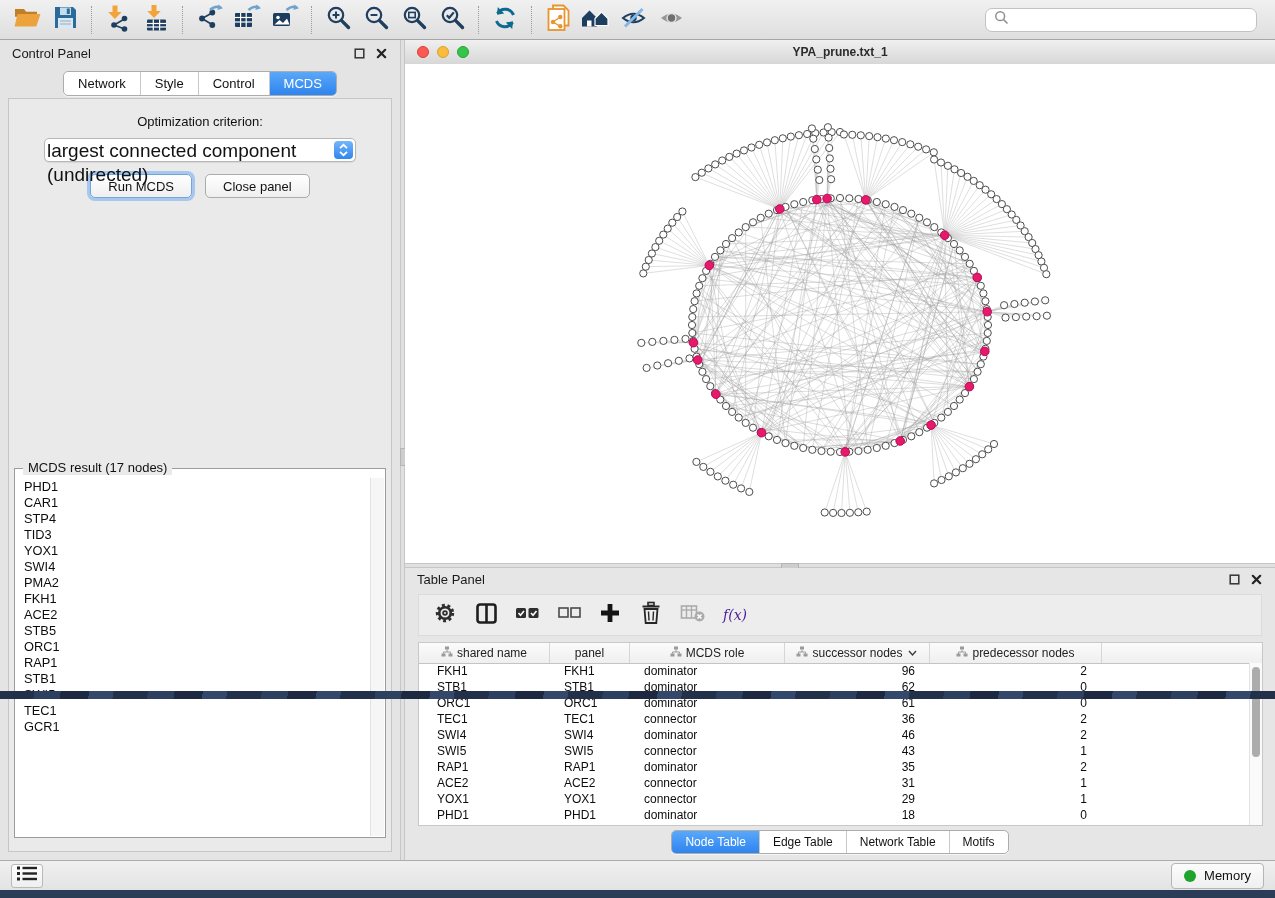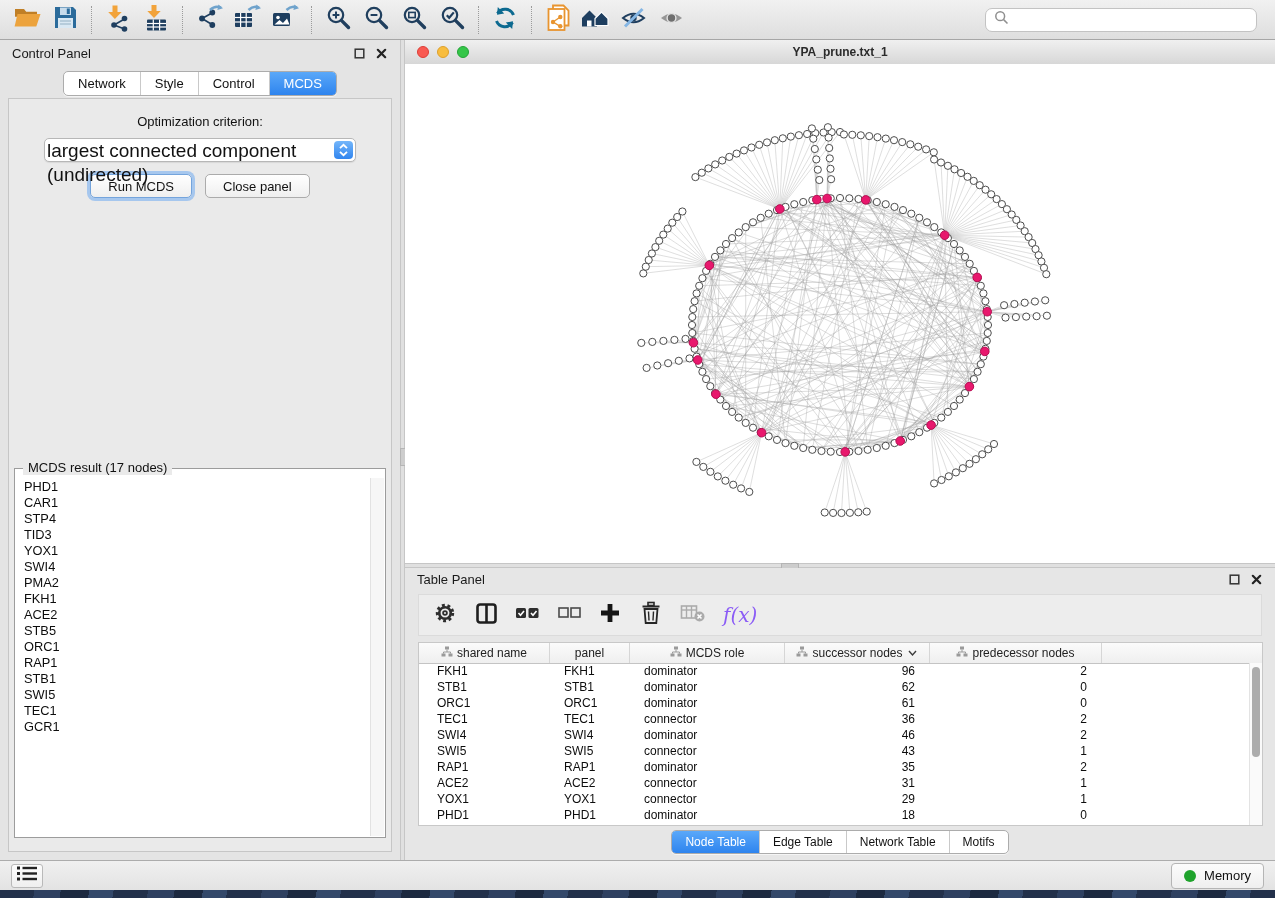--- a/index.html
+++ b/index.html
@@ -1,17 +1,17 @@
 <!DOCTYPE html>
 <html><head>
 <meta charset="utf-8">
 <style>
   html,body{margin:0;padding:0;width:1275px;height:898px;overflow:hidden;
     font-family:"Liberation Sans",sans-serif;background:#2B3C57;}
-  .app{position:relative;width:1275px;height:898px;background:#E6E6E6;}
+  .app{position:relative;width:1275px;height:699px;background:#E6E6E6;}
 
   
   .toolbar{position:absolute;top:0;left:0;right:0;height:40px;display:flex;align-items:center;
     background:linear-gradient(#F1F1F1,#DEDEDE);border-bottom:1px solid #A6A6A6;padding:0 8px;box-sizing:border-box;}
   .tb-icons{display:flex;align-items:center;}
   .tb-btn{width:38px;height:32px;display:flex;align-items:center;justify-content:center;border-radius:4px;}
   .tb-sep{width:0;height:28px;border-left:1px dotted #9B9B9B;margin:0 7px;}
   .search-box{margin-left:auto;margin-right:10px;width:272px;height:24px;background:#fff;
     border:1px solid #C3C3C3;border-radius:7px;display:flex;align-items:center;padding:0 8px;gap:6px;box-sizing:border-box;}
   .search-box input{border:none;outline:none;flex:1;font-size:13px;font-family:"Liberation Sans",sans-serif;background:transparent;}
@@ -69,21 +69,21 @@
     font-size:12px;font-weight:bold;color:#2B2B2B;}
   .net-canvas{position:absolute;top:24px;left:0;right:0;bottom:0;background:#fff;}
   .net-canvas svg{display:block;}
 
   
   .table-panel{position:absolute;left:405px;right:0;top:568px;height:292px;background:#E6E6E6;}
   .tp-titlebar{height:22px;display:flex;align-items:center;padding:0 12px;}
   .tp-toolbar{position:absolute;top:26px;left:13px;right:13px;height:42px;background:#EDEDED;
     border:1px solid #DBDBDB;display:flex;align-items:center;gap:17px;padding-left:14px;box-sizing:border-box;}
   .tp-tool{display:flex;align-items:center;justify-content:center;min-width:24px;height:26px;}
-  .fx-label{font-family:"DejaVu Serif",serif;font-style:italic;font-size:20px;color:#8b5cf6;}
+  .fx-label{font-family:"DejaVu Serif",serif;font-style:italic;font-size:14px;color:#4c1d95;}
   .tablewrap{position:absolute;top:74px;left:13px;right:12px;bottom:34px;background:#fff;border:1px solid #C8C8C8;box-sizing:border-box;}
   .thead{display:flex;height:20px;background:linear-gradient(#FBFBFB,#EFEFEF);border-bottom:1px solid #C4C4C4;}
   .th{display:flex;align-items:center;justify-content:center;gap:4px;font-size:12px;color:#222;
     border-right:1px solid #D6D6D6;box-sizing:border-box;overflow:hidden;white-space:nowrap;}
   .tbody{position:absolute;top:20px;left:0;right:13px;bottom:0;overflow:hidden;}
   .tr{display:flex;height:16px;align-items:center;}
   .td{font-size:12px;color:#0d0d0d;box-sizing:border-box;overflow:hidden;white-space:nowrap;}
   .td.l{text-align:left;}
   .td.r{text-align:right;}
   .tscroll{position:absolute;top:20px;right:0;bottom:0;width:13px;background:#FAFAFA;border-left:1px solid #E3E3E3;box-sizing:border-box;}

